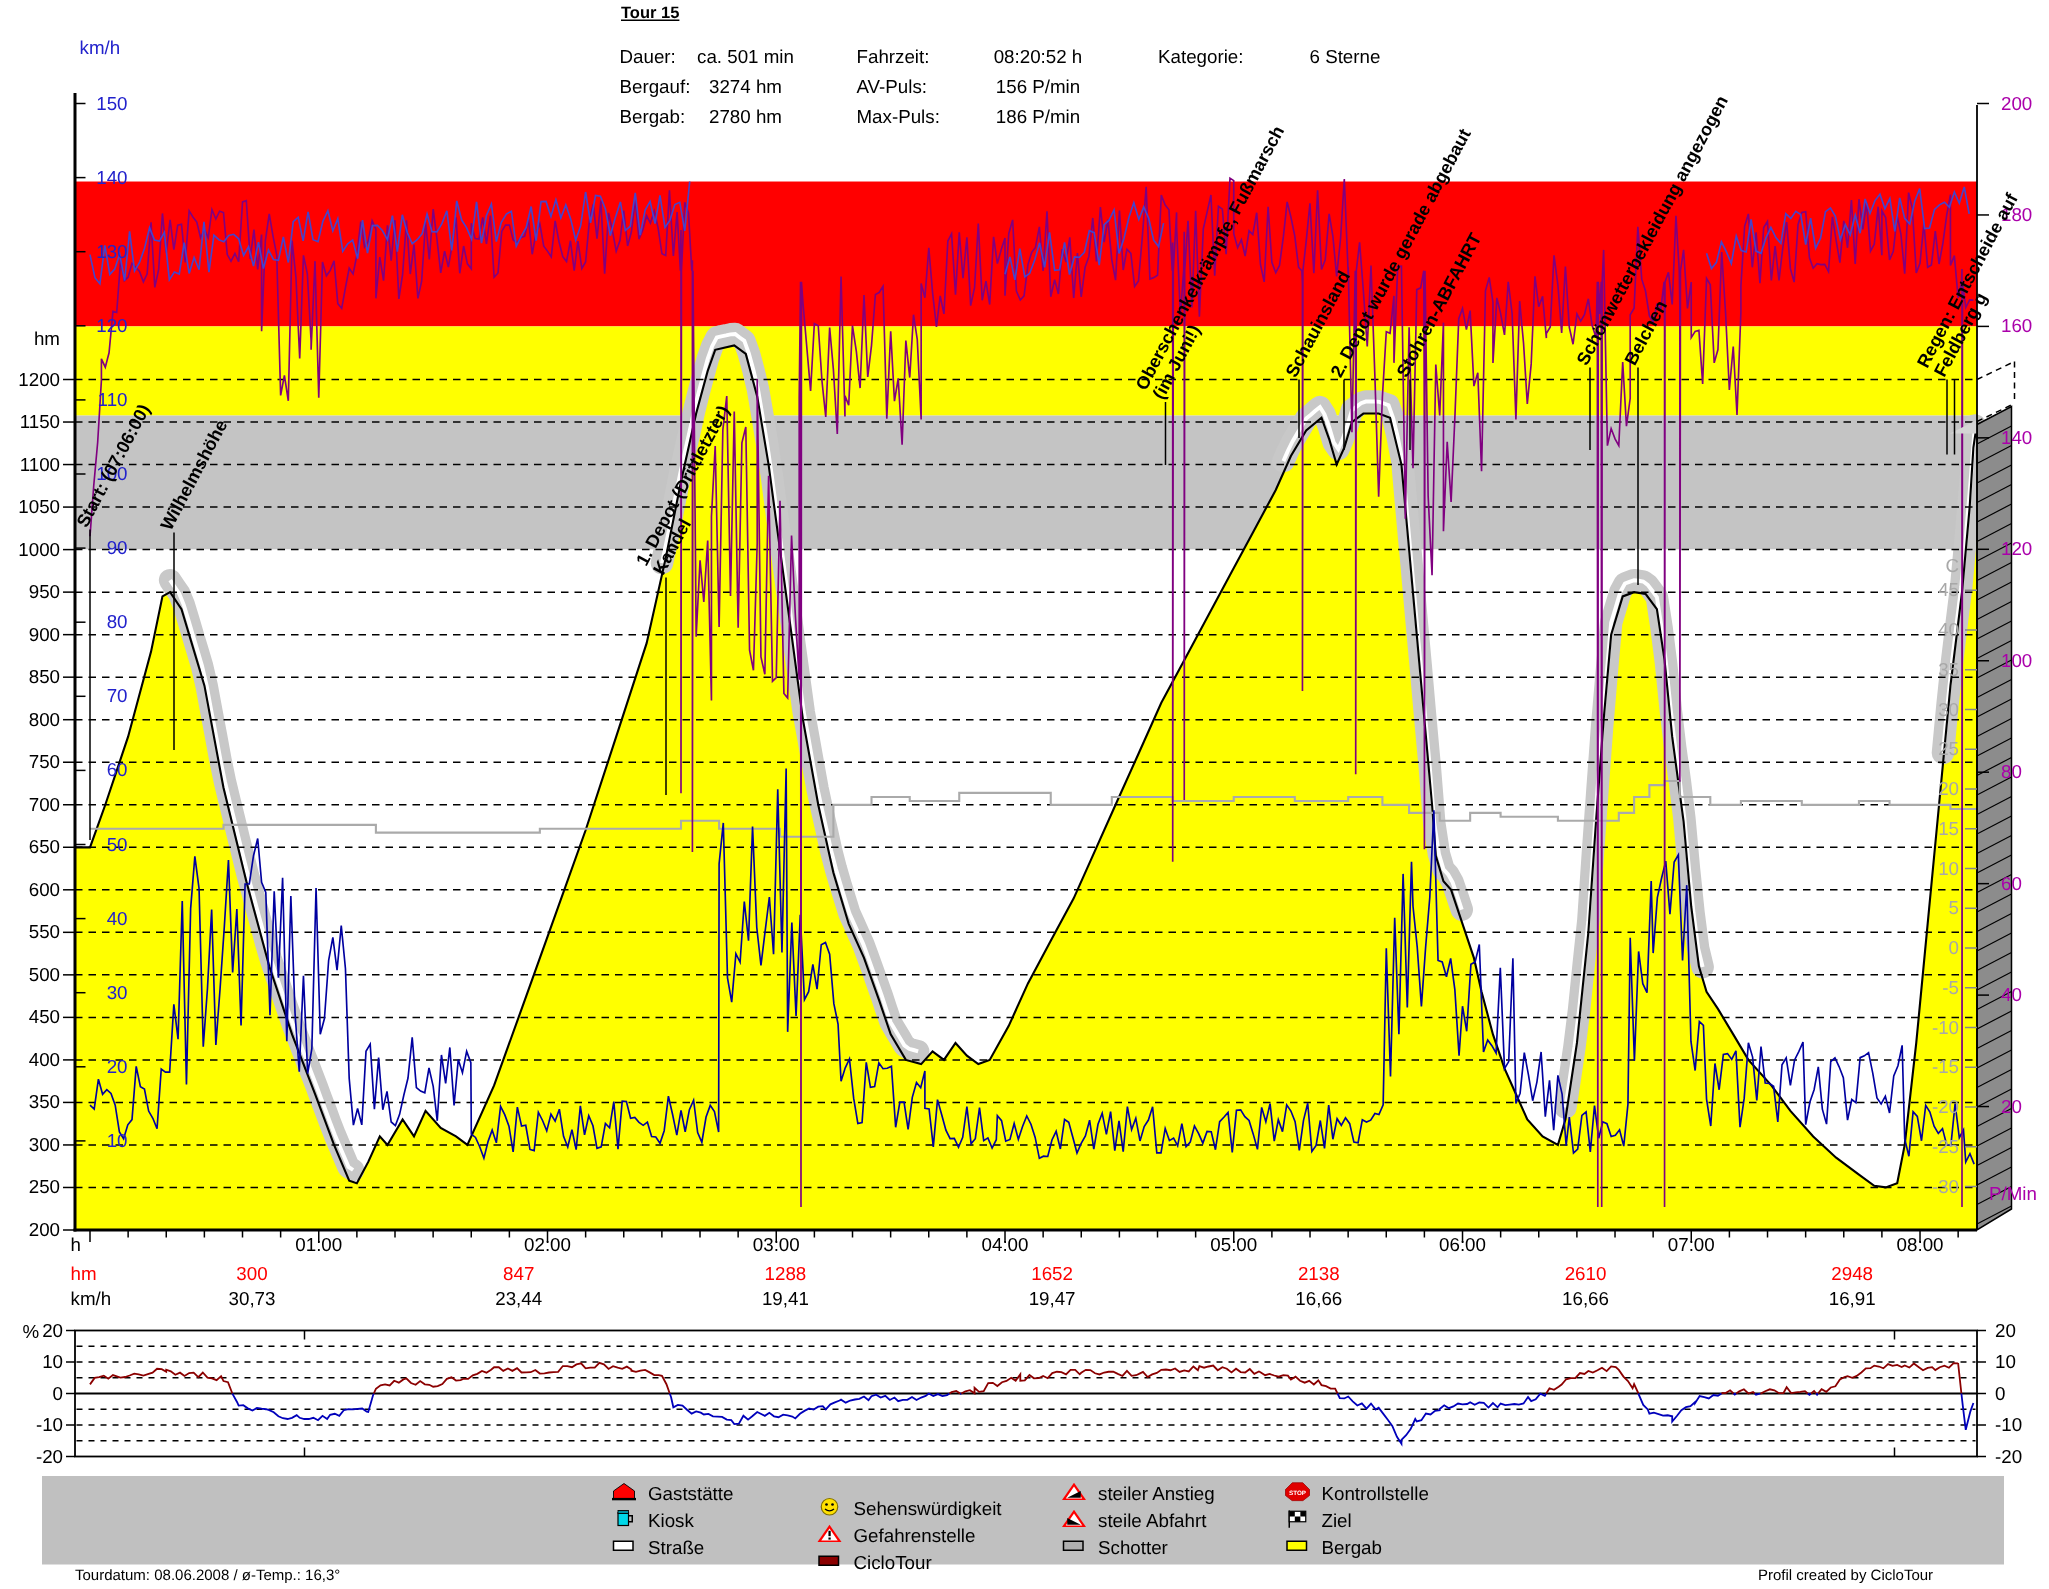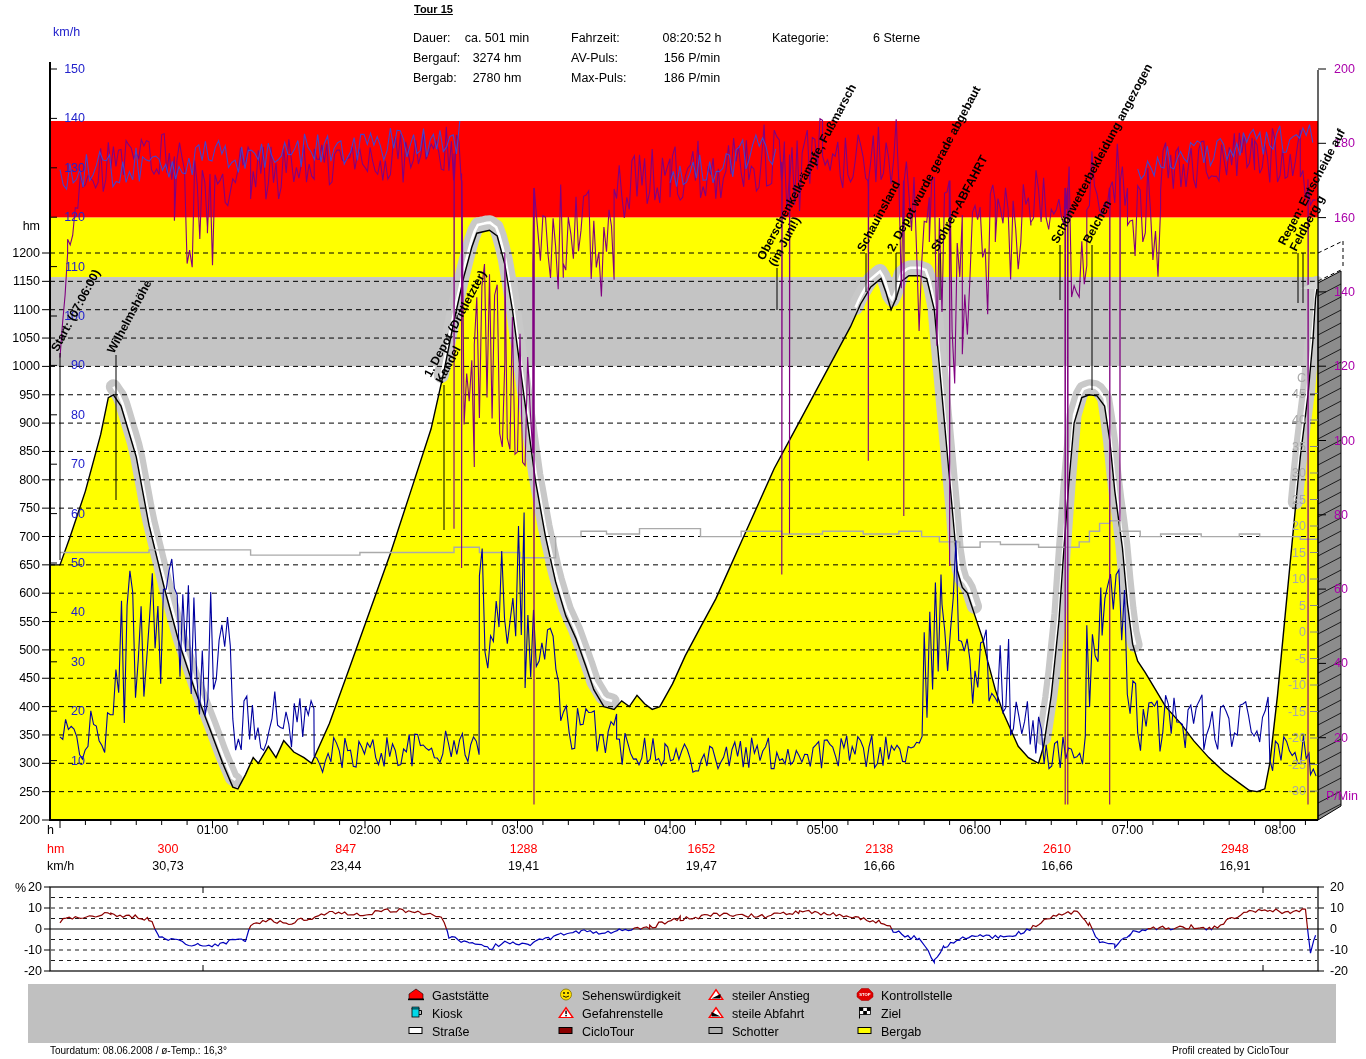--- a/index.html
+++ b/index.html
@@ -475,21 +475,21 @@
             </svg></span>
           <span>Kiosk</span>
         </div>
         <div class="leg-item">
           <span><svg width="18" height="13" viewBox="0 0 18 13">
               <rect x="2" y="3.5" width="13" height="6" fill="#fff" stroke="#000" stroke-width="1"></rect>
             </svg></span>
           <span>Straße</span>
         </div>
       </div>
-      <div class="leg-col" style="left: 550px;">
+      <div class="leg-col" style="left: 537px; margin-top: 10px;">
         <div class="leg-item">
           <span><svg width="18" height="13" viewBox="0 0 18 13">
               <circle cx="9" cy="6.5" r="5.5" fill="#ffe000" stroke="#807000" stroke-width="0.8"></circle>
               <circle cx="7" cy="5" r="0.9" fill="#000"></circle>
               <circle cx="11" cy="5" r="0.9" fill="#000"></circle>
               <path d="M6,8 Q9,10.5 12,8" fill="none" stroke="#000" stroke-width="0.9"></path>
             </svg></span>
           <span>Sehenswürdigkeit</span>
         </div>
         <div class="leg-item">

